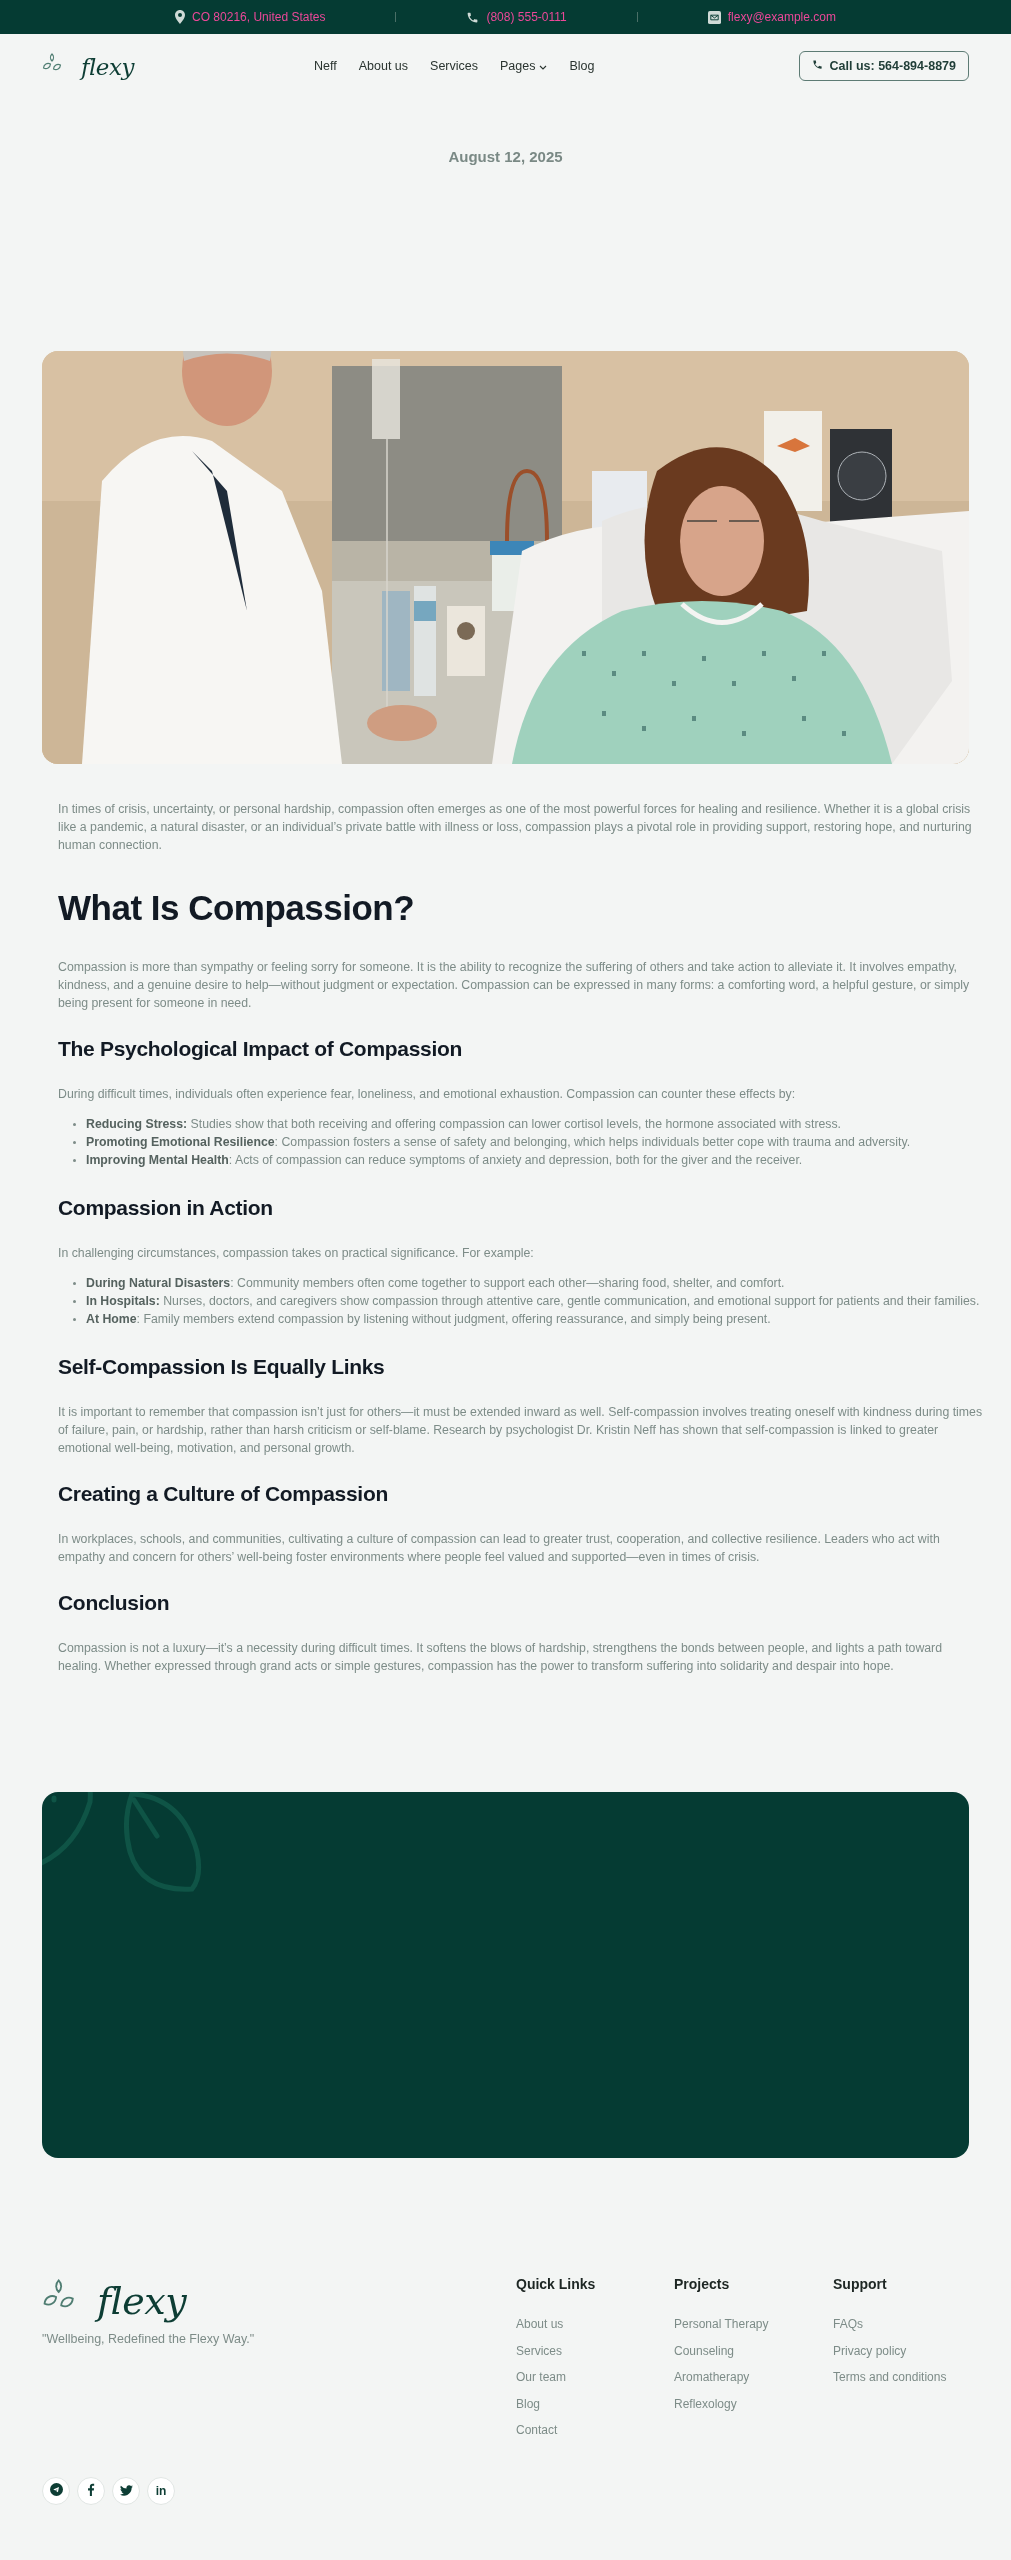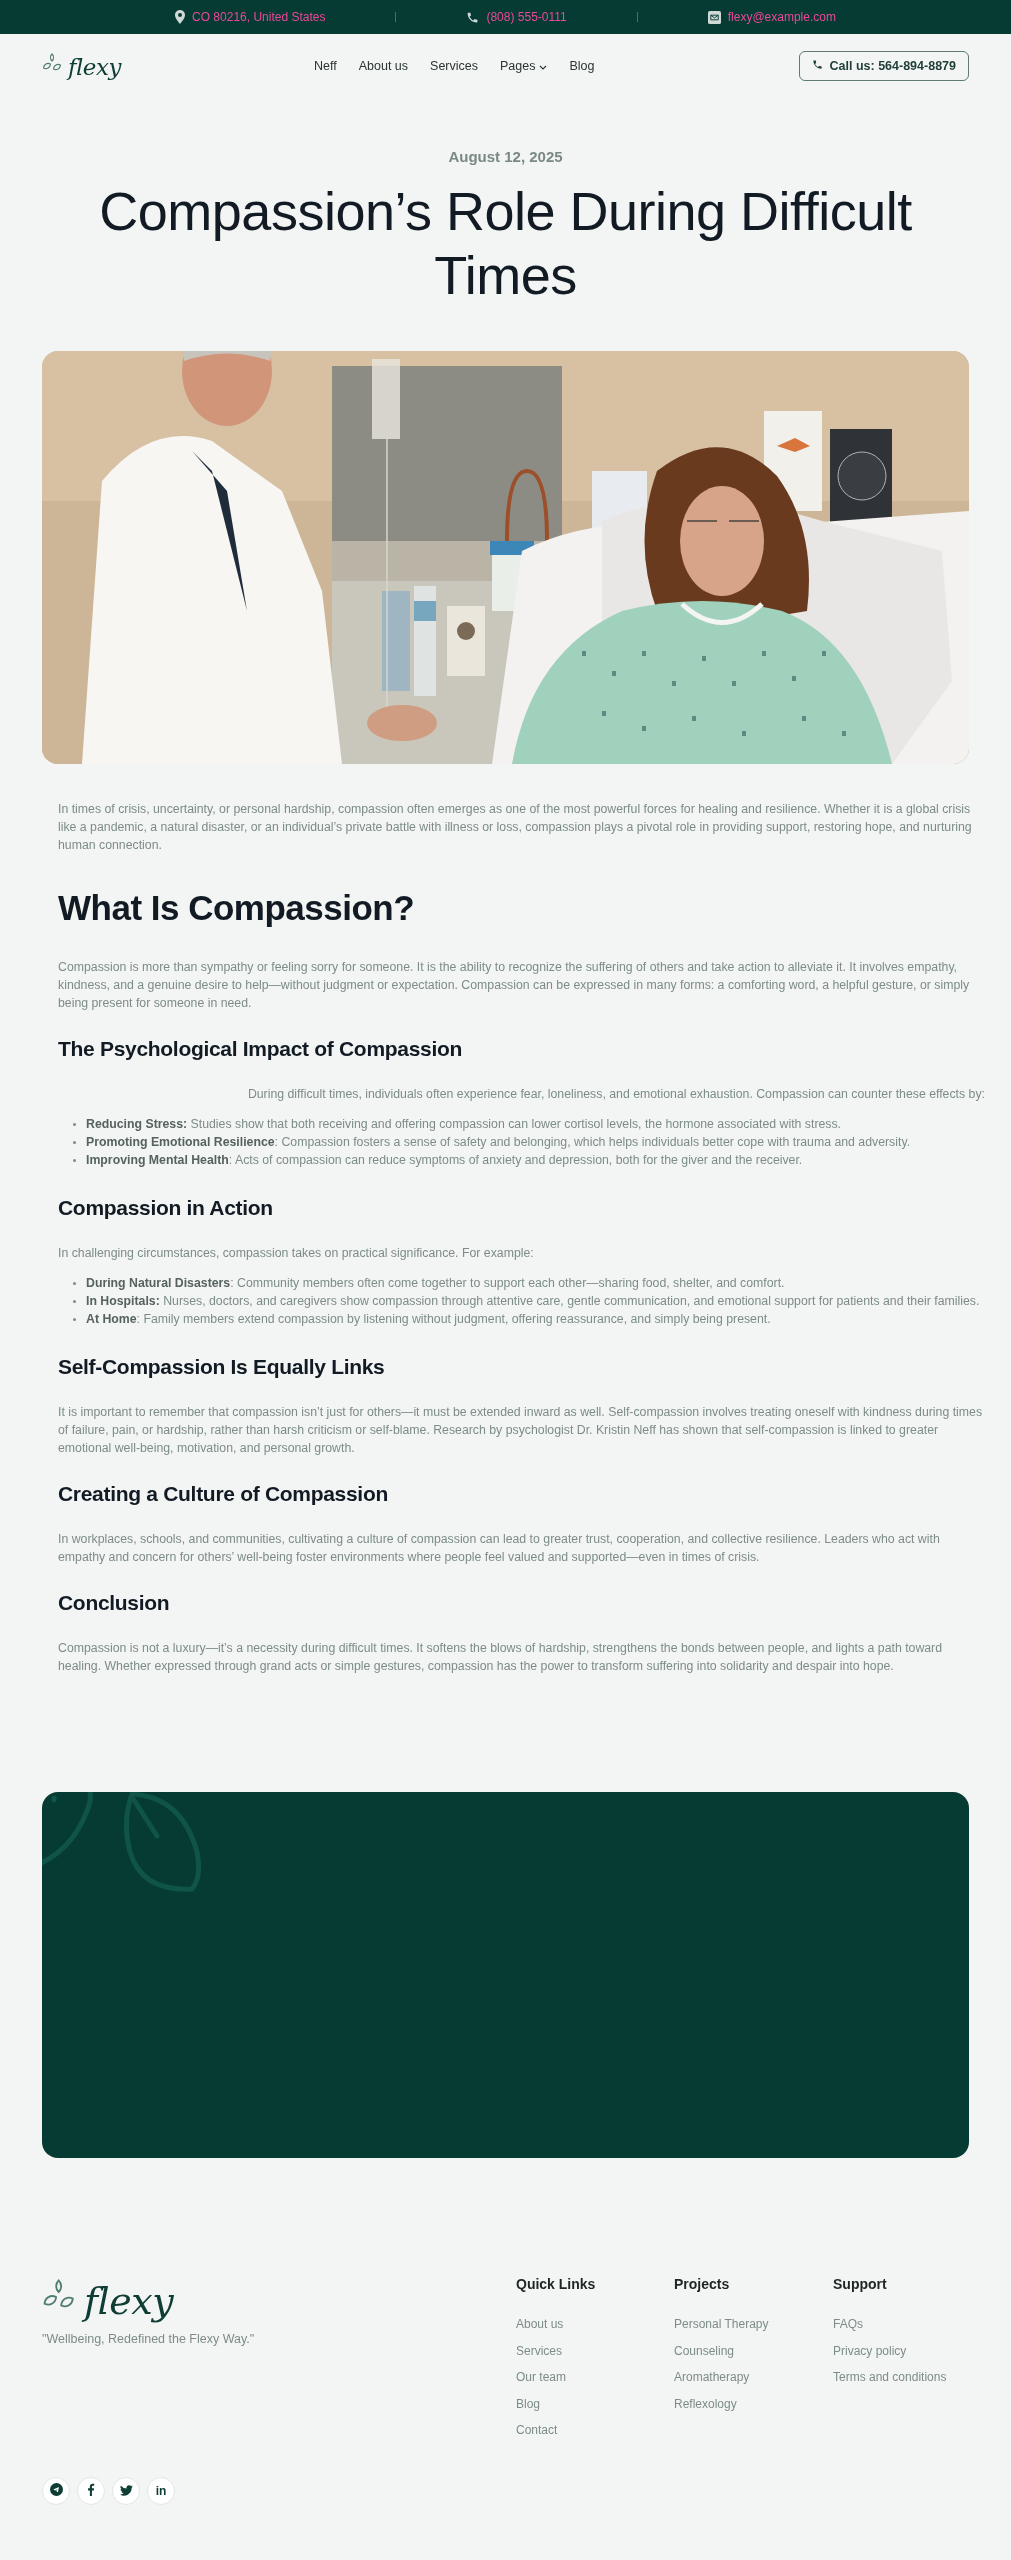--- a/index.html
+++ b/index.html
@@ -8,21 +8,21 @@
     .page { width: 1011px; height: 2560px; position: relative; overflow: hidden; background: #f3f5f4; }
 
     
     .topbar { height: 34px; background: #053b33; display: flex; align-items: center; justify-content: center; gap: 0; color: #ec4899; font-size: 12px; }
     .topbar .item { display: flex; align-items: center; gap: 7px; }
     .topbar .sep { width: 1px; height: 10px; background: #4a6f67; margin: 0 70px; }
     .topbar svg { display: block; }
 
     
     .nav { height: 64px; display: flex; align-items: center; padding: 0 42px; position: relative; }
-    .logo { display: flex; align-items: flex-end; gap: 2px; }
+    .logo { display: flex; align-items: flex-end; gap: 15px; }
     .logo-word { font-family: "DejaVu Serif", serif; font-style: italic; color: #0d3d34; font-size: 23px; letter-spacing: -0.5px; line-height: 1; }
     .menu { position: absolute; left: 314px; top: 0; height: 64px; display: flex; align-items: center; gap: 22px; font-size: 12.5px; color: #2a3430; }
     .menu a { color: #2a3430; text-decoration: none; display: flex; align-items: center; gap: 4px; }
     .call-btn { position: absolute; right: 42px; top: 17px; height: 30px; padding: 12px 12px; border: 1px solid #5d7b74; border-radius: 6px; display: flex; align-items: center; gap: 7px; font-size: 12.5px; font-weight: bold; color: #1f3d37; background: transparent; }
 
     
     .date { text-align: center; margin-top: 50px; font-size: 15px; color: #7a8985; font-weight: bold; }
     .title { text-align: center; font-size: 54px; line-height: 64px; color: #121a24; font-weight: normal; margin: 14px auto 0; width: 880px; letter-spacing: -0.5px; }
 
     .hero-img { position: absolute; left: 42px; top: 351px; width: 927px; height: 413px; border-radius: 16px; overflow: hidden; background: #d9c3a6; }
@@ -120,21 +120,20 @@
       <span>
         <svg width="11" height="11" viewBox="0 0 24 24">
             <path d="M6.6 10.8c1.4 2.8 3.8 5.1 6.6 6.6l2.2-2.2c.3-.3.7-.4 1-.2 1.1.4 2.3.6 3.6.6.6 0 1 .4 1 1V20c0 .6-.4 1-1 1C10.6 21 3 13.4 3 4c0-.6.4-1 1-1h3.5c.6 0 1 .4 1 1 0 1.3.2 2.5.6 3.6.1.3 0 .7-.2 1L6.6 10.8z" fill="#1f3d37"></path>
           </svg>
       </span>
       <span>Call us: 564-894-8879</span>
     </button>
   </div>
 
   <div class="date">August 12, 2025</div>
-  <h1 class="title">Compassion’s Role During Difficult Times</h1>
 
   <div class="hero-img" aria-label="Doctor in white coat smiling at a patient in a hospital bed">
     <svg width="927" height="413" viewBox="0 0 927 413" preserveAspectRatio="none">
       <rect width="927" height="413" fill="#d8c1a3"></rect>
       <rect x="0" y="150" width="927" height="263" fill="#cdb697"></rect>
 
       <rect x="290" y="15" width="230" height="245" fill="#8d8c84"></rect>
       <rect x="290" y="190" width="320" height="60" fill="#b9b4a6"></rect>
       <rect x="290" y="230" width="210" height="183" fill="#c9c6bb"></rect>
       <rect x="340" y="240" width="28" height="100" fill="#9fb6c2"></rect>
@@ -190,21 +189,21 @@
     </svg>
   </div>
 
   <div class="article">
     <p>In times of crisis, uncertainty, or personal hardship, compassion often emerges as one of the most powerful forces for healing and resilience. Whether it is a global crisis like a pandemic, a natural disaster, or an individual’s private battle with illness or loss, compassion plays a pivotal role in providing support, restoring hope, and nurturing human connection.</p>
 
     <h2 style="margin-top:34px;">What Is Compassion?</h2>
     <p style="margin-top:30px;">Compassion is more than sympathy or feeling sorry for someone. It is the ability to recognize the suffering of others and take action to alleviate it. It involves empathy, kindness, and a genuine desire to help—without judgment or expectation. Compassion can be expressed in many forms: a comforting word, a helpful gesture, or simply being present for someone in need.</p>
 
     <h3 style="margin-top:25px;">The Psychological Impact of Compassion</h3>
-    <p style="margin-top:24px;text-align:right;">During difficult times, individuals often experience fear, loneliness, and emotional exhaustion. Compassion can counter these effects by:</p>
+    <p style="margin-top:24px;">During difficult times, individuals often experience fear, loneliness, and emotional exhaustion. Compassion can counter these effects by:</p>
     <ul>
       <li><b>Reducing Stress:</b><span> Studies show that both receiving and offering compassion can lower cortisol levels, the hormone associated with stress.</span></li>
       <li><b>Promoting Emotional Resilience</b><span>: Compassion fosters a sense of safety and belonging, which helps individuals better cope with trauma and adversity.</span></li>
       <li><b>Improving Mental Health</b><span>: Acts of compassion can reduce symptoms of anxiety and depression, both for the giver and the receiver.</span></li>
     </ul>
 
     <h3 style="margin-top:27px;">Compassion in Action</h3>
     <p style="margin-top:24px;">In challenging circumstances, compassion takes on practical significance. For example:</p>
     <ul>
       <li><b>During Natural Disasters</b><span>: Community members often come together to support each other—sharing food, shelter, and comfort.</span></li>

